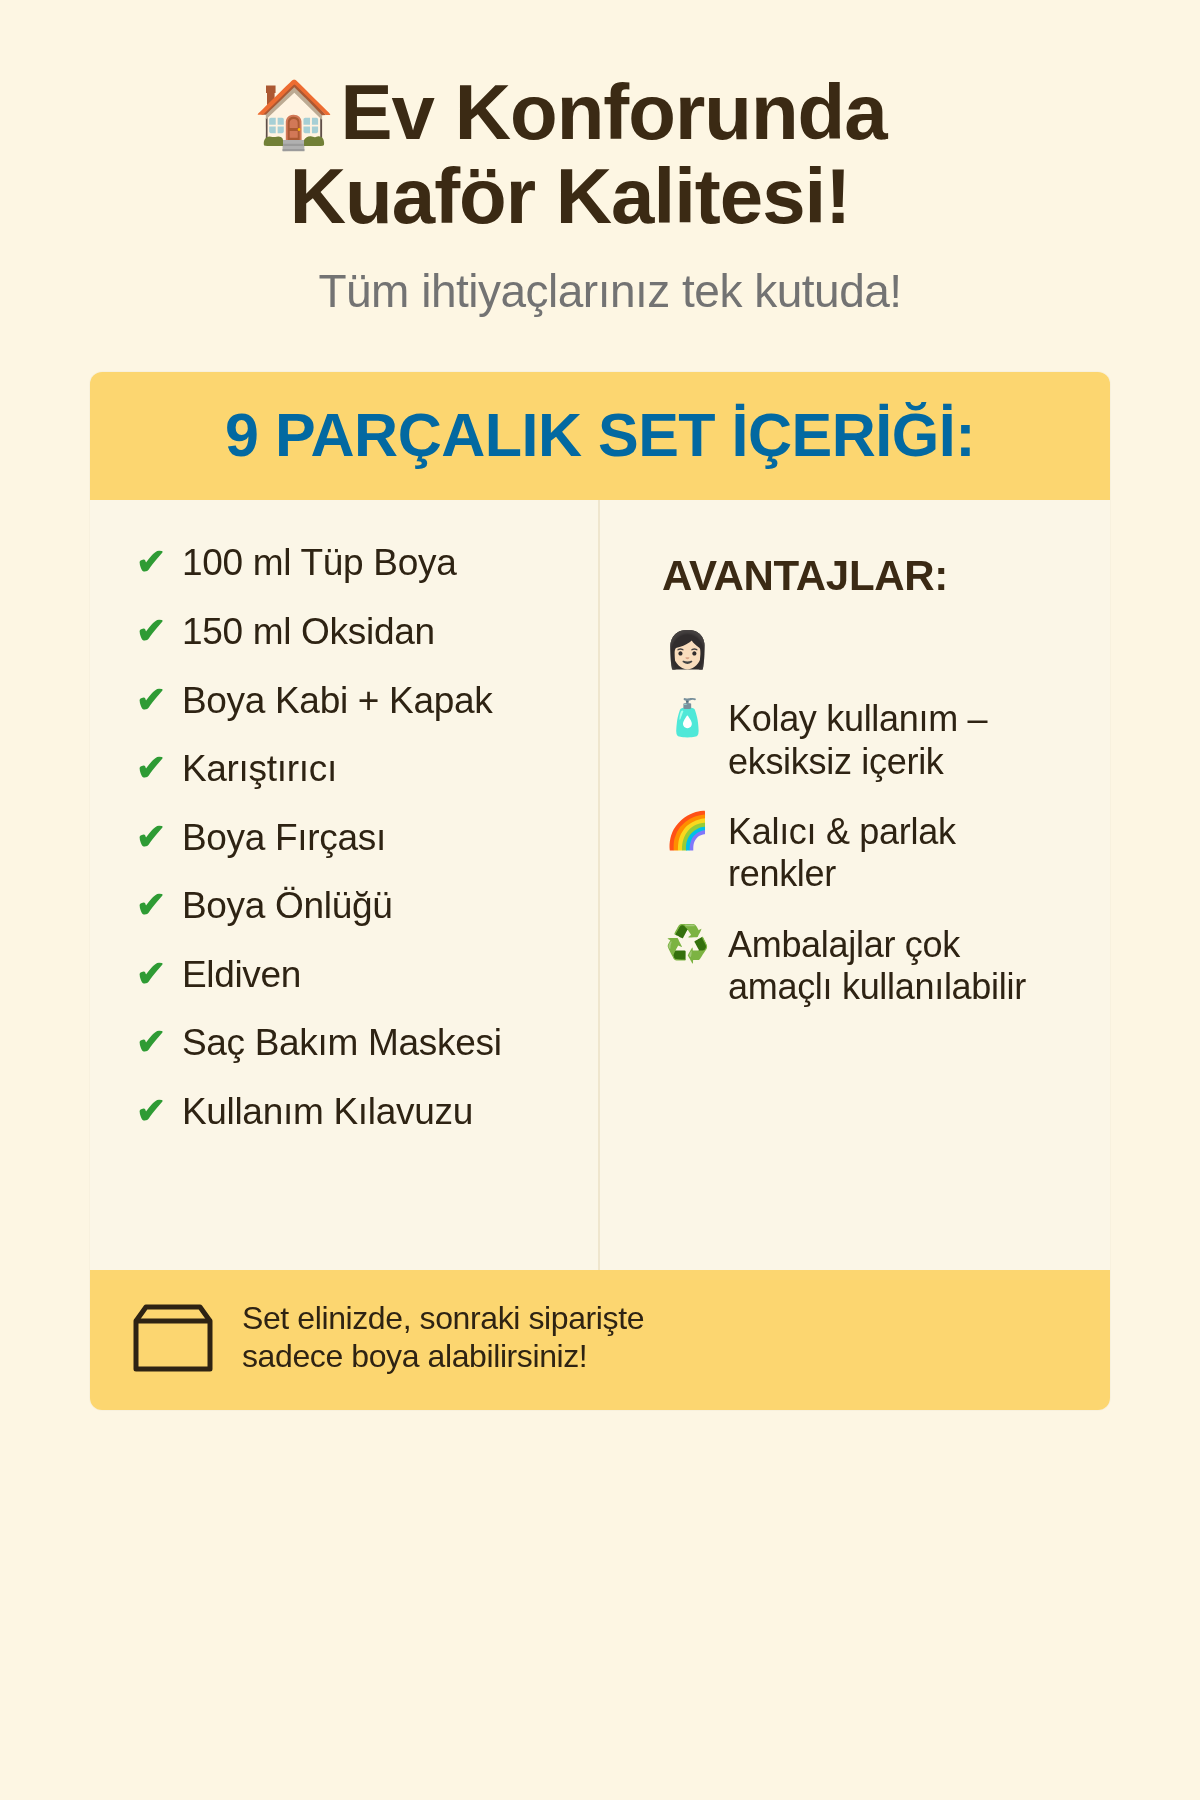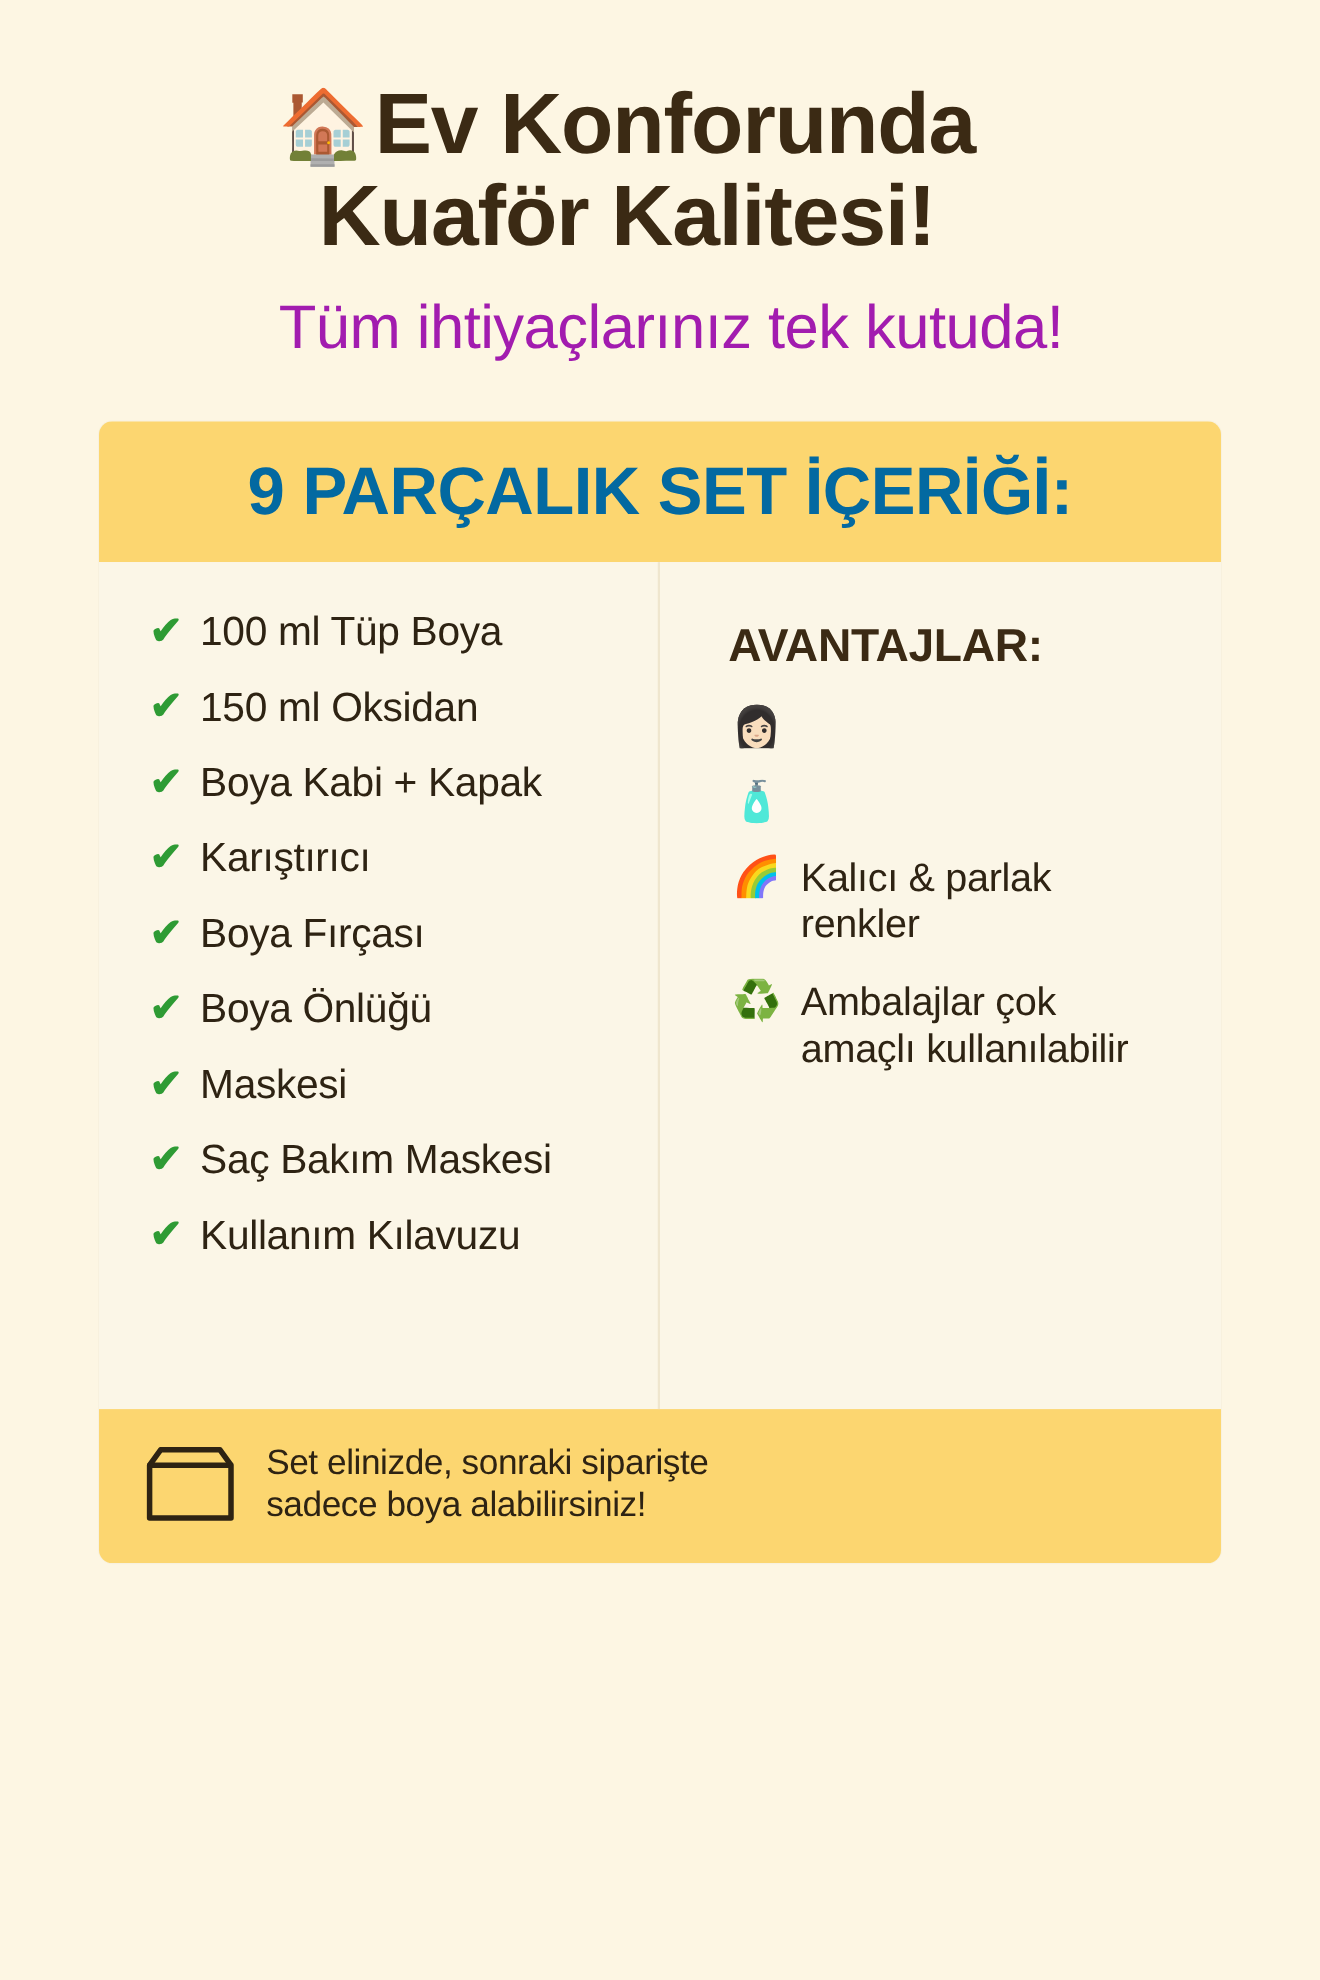--- a/index.html
+++ b/index.html
@@ -37,23 +37,23 @@
     margin: 0;
     max-width: 920px;
   }
   .main-title .house {
     font-size: 66px;
     vertical-align: 2px;
     margin-right: 6px;
   }
   .subtitle {
     margin: 26px 0 0 0;
-    font-size: 56px;
+    font-size: 46px;
     font-weight: normal;
-    color: #a21caf;
+    color: #737373;
     letter-spacing: -0.5px;
   }
 
   
   .card {
     margin-top: 54px;
     border-radius: 12px;
     overflow: hidden;
     background: #FBF6E7;
     box-shadow: 0 0 0 1px rgba(0,0,0,0.02);
@@ -209,41 +209,42 @@
           <li>
             <span class="check">✔</span>
             <span>Boya Fırçası</span>
           </li>
           <li>
             <span class="check">✔</span>
             <span>Boya Önlüğü</span>
           </li>
           <li>
             <span class="check">✔</span>
-            <span>Maskesi</span>
+            <span>Eldiven</span>
           </li>
           <li>
             <span class="check">✔</span>
             <span>Saç Bakım Maskesi</span>
           </li>
           <li>
             <span class="check">✔</span>
             <span>Kullanım Kılavuzu</span>
           </li>
         </ul>
       </div>
 
       <div class="col-right">
         <div class="adv-title">AVANTAJLAR:</div>
         <ul class="adv-list">
           <li>
             <span class="adv-ico">👩🏻</span>
           </li>
           <li>
             <span class="adv-ico">🧴</span>
+            <span class="adv-text">Kolay kullanım – eksiksiz içerik</span>
           </li>
           <li>
             <span class="adv-ico">🌈</span>
             <span class="adv-text">Kalıcı &amp; parlak renkler</span>
           </li>
           <li>
             <span class="adv-ico">♻️</span>
             <span class="adv-text">Ambalajlar çok amaçlı kullanılabilir</span>
           </li>
         </ul>

